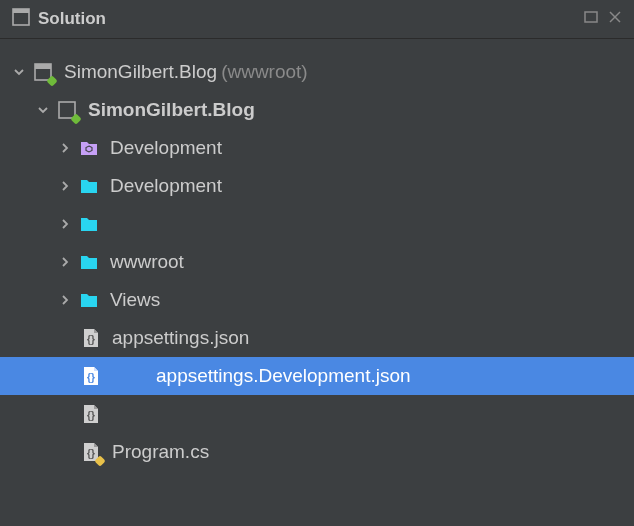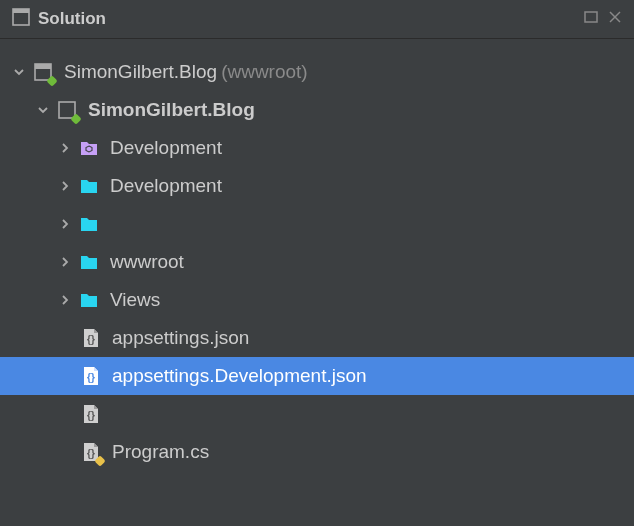--- a/index.html
+++ b/index.html
@@ -77,20 +77,21 @@
       align-items: center;
       justify-content: center;
       margin-right: 10px;
       position: relative;
     }
     .tree-item .label {
       color: #cccccc;
     }
     .tree-item.selected .label {
       color: #ffffff;
+      margin-left: 44px;
     }
     .tree-item .bold {
       font-weight: 700;
     }
     .indent-0 { padding-left: 12px; }
     .indent-1 { padding-left: 36px; }
     .indent-2 { padding-left: 58px; }
     .indent-2-noarrow { padding-left: 80px; }
     .folder-cyan { fill: #29d5f0; }
     .folder-purple { fill: #c6a0f6; }

